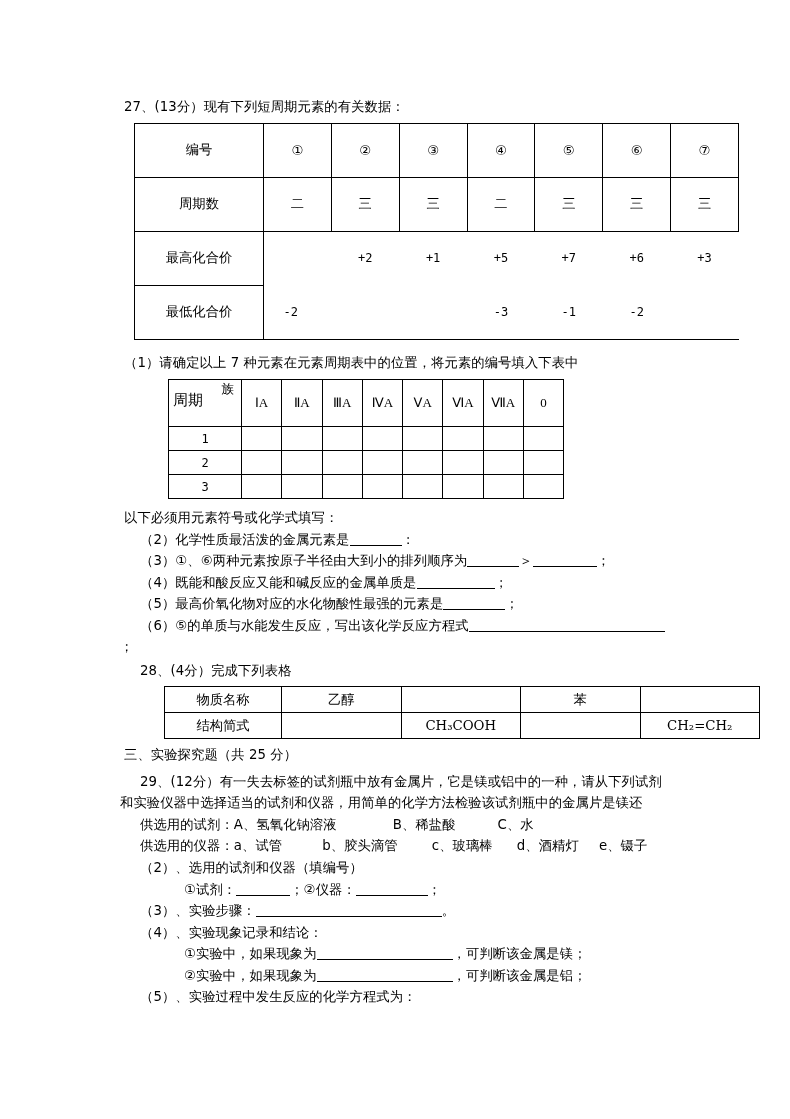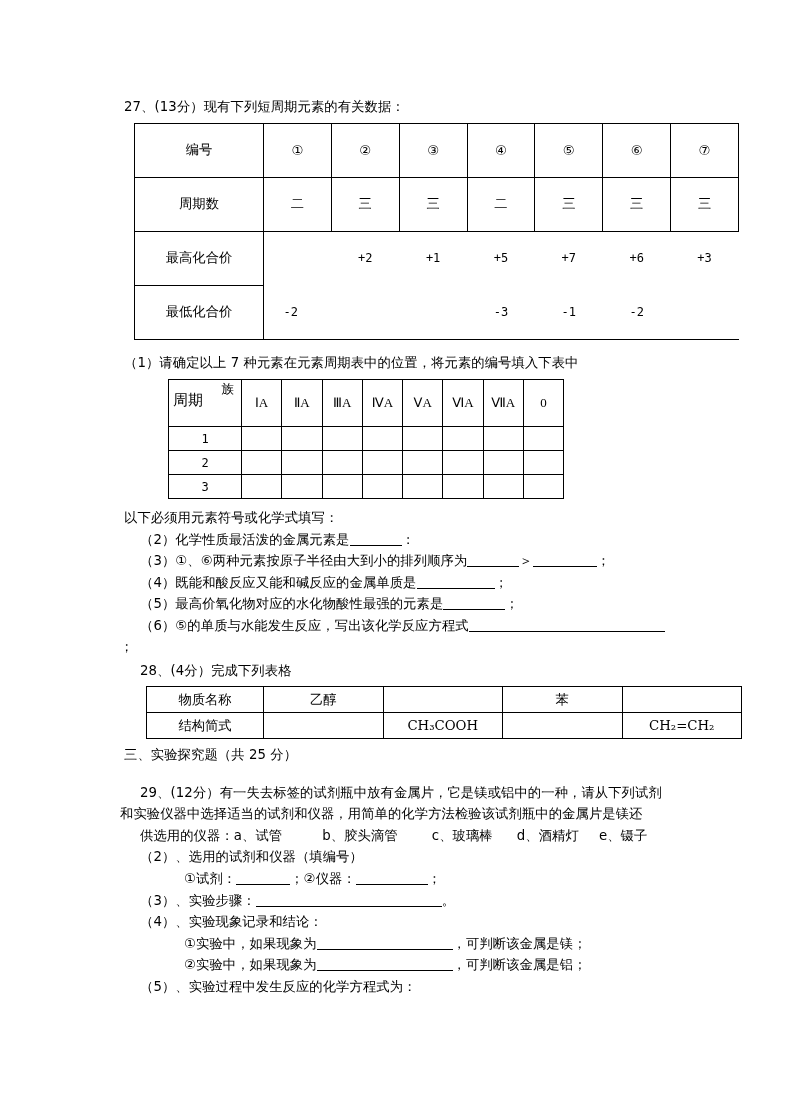--- a/index.html
+++ b/index.html
@@ -39,21 +39,21 @@
   .tblpt { border-collapse:collapse; margin-top:6px; margin-left:44px; width:396px; table-layout:fixed; }
   .tblpt td { border:1px solid #000; height:23px; text-align:center; font-size:12.5px; padding:0; }
   .tblpt td.corner { width:72px; height:46px; position:relative; padding:0; }
   .tblpt td.grp { font-family:Liberation Serif, serif; font-size:13px; }
   .tblpt td.per { font-family:"DejaVu Sans Mono","Liberation Mono",monospace; font-size:12px; }
   .cornerbox { position:relative; width:100%; height:100%; }
   .cornerbox .zu { position:absolute; right:7px; top:1px; font-size:12.5px; }
   .cornerbox .zhouqi { position:absolute; left:4px; bottom:16px; font-size:15px; }
 
   
-  .tbl28 { border-collapse:collapse; margin-top:5px; margin-left:22px; width:596px; table-layout:fixed; }
+  .tbl28 { border-collapse:collapse; margin-top:5px; margin-left:40px; width:596px; table-layout:fixed; }
   .tbl28 td { border:1px solid #000; height:25px; text-align:center; font-size:13.3px; padding:0; }
   .tbl28 td.lbl { width:116px; }
   .formula { font-family:"DejaVu Serif","Liberation Serif",serif; font-size:12.5px; }
   .gap-m { height:8px; }
   .semi { padding-left:0px; }
 </style>
 </head>
 <body>
 
 <div class="page">
@@ -203,23 +203,26 @@
         <td class="formula"></td>
         <td class="formula">CH₃COOH</td>
         <td class="formula"></td>
         <td class="formula">CH₂=CH₂</td>
       </tr>
     </tbody>
       </table>
 
     <div class="line" style="margin-top:5px;">三、实验探究题（共 25 分）</div>
 
-    <div class="line indent1" style="margin-top:16px;">29、(12分）有一失去标签的试剂瓶中放有金属片，它是镁或铝中的一种，请从下列试剂</div>
+    <div class="line indent1" style="margin-top:5px;">29、(12分）有一失去标签的试剂瓶中放有金属片，它是镁或铝中的一种，请从下列试剂</div>
     <div class="line" style="margin-left:-4px;">和实验仪器中选择适当的试剂和仪器，用简单的化学方法检验该试剂瓶中的金属片是镁还</div>
 
+    <div class="line indent1">
+      <span>供选用的试剂：</span><span>A、氢氧化钠溶液</span><span style="display:inline-block;width:56px;"></span><span>B、稀盐酸</span><span style="display:inline-block;width:42px;"></span><span>C、水</span>
+    </div>
 
     <div class="line indent1">
       <span>供选用的仪器：</span><span>a、试管</span><span style="display:inline-block;width:40px;"></span><span>b、胶头滴管</span><span style="display:inline-block;width:34px;"></span><span>c、玻璃棒</span><span style="display:inline-block;width:24px;"></span><span>d、酒精灯</span><span style="display:inline-block;width:20px;"></span><span>e、镊子</span>
     </div>
 
 
     <div class="line indent1">（2）、选用的试剂和仪器（填编号）</div>
 
     <div class="line indent3">
       <span>①试剂：</span><span class="blank" style="width:54px;"></span><span>；②仪器：</span><span class="blank" style="width:72px;"></span><span>；</span>

